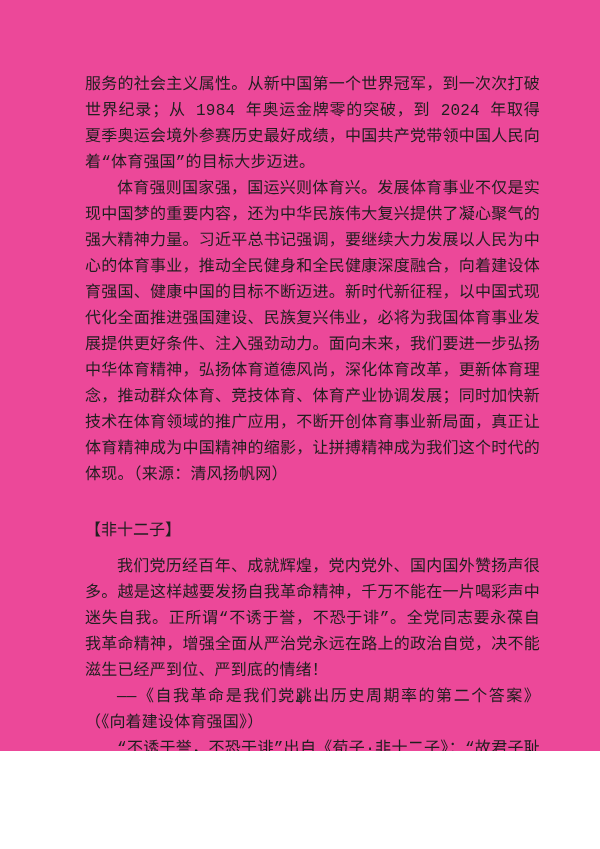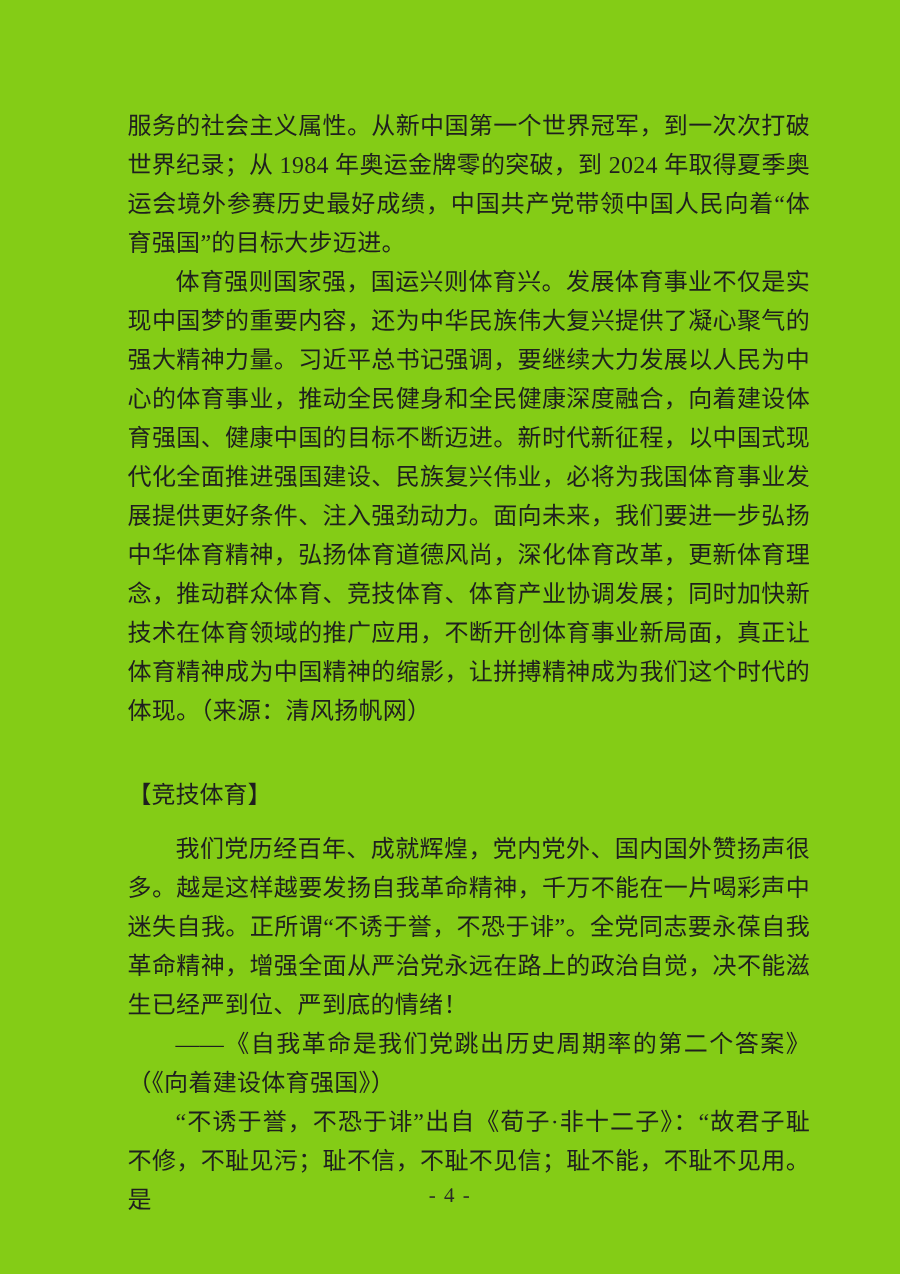--- a/index.html
+++ b/index.html
@@ -3,24 +3,24 @@
 <meta charset="utf-8">
 <style>
   html, body {
     margin: 0;
     padding: 0;
     background: #ffffff;
   }
   .page {
     position: relative;
     width: 600px;
-    height: 849px;
-    background: #84cc16;
+    height: 751px;
+    background: #ec4899;
     overflow: hidden;
-    font-family: Liberation Serif, serif;
+    font-family: Liberation Mono, monospace;
     color: #1f1f1f;
   }
   .content {
     position: absolute;
     left: 85px;
     top: 72px;
     width: 455px;
   }
   .para {
     margin: 0;
@@ -67,21 +67,21 @@
 </head>
 <body>
 
 <div class="page">
   <div class="content">
 
     <p class="para">服务的社会主义属性。从新中国第一个世界冠军，到一次次打破世界纪录；从 1984 年奥运金牌零的突破，到 2024 年取得夏季奥运会境外参赛历史最好成绩，中国共产党带领中国人民向着“体育强国”的目标大步迈进。</p>
 
     <p class="para indent">体育强则国家强，国运兴则体育兴。发展体育事业不仅是实现中国梦的重要内容，还为中华民族伟大复兴提供了凝心聚气的强大精神力量。习近平总书记强调，要继续大力发展以人民为中心的体育事业，推动全民健身和全民健康深度融合，向着建设体育强国、健康中国的目标不断迈进。新时代新征程，以中国式现代化全面推进强国建设、民族复兴伟业，必将为我国体育事业发展提供更好条件、注入强劲动力。面向未来，我们要进一步弘扬中华体育精神，弘扬体育道德风尚，深化体育改革，更新体育理念，推动群众体育、竞技体育、体育产业协调发展；同时加快新技术在体育领域的推广应用，不断开创体育事业新局面，真正让体育精神成为中国精神的缩影，让拼搏精神成为我们这个时代的体现。（来源：清风扬帆网）</p>
 
-    <div class="section-label">【竞技体育】</div>
+    <div class="section-label">【非十二子】</div>
 
 
     <p class="para indent essay-first">我们党历经百年、成就辉煌，党内党外、国内国外赞扬声很多。越是这样越要发扬自我革命精神，千万不能在一片喝彩声中迷失自我。正所谓“不诱于誉，不恐于诽”。全党同志要永葆自我革命精神，增强全面从严治党永远在路上的政治自觉，决不能滋生已经严到位、严到底的情绪！</p>
 
     <p class="para indent">——《自我革命是我们党跳出历史周期率的第二个答案》（《向着建设体育强国》）</p>
 
     <p class="para indent">“不诱于誉，不恐于诽”出自《荀子·非十二子》：“故君子耻不修，不耻见污；耻不信，不耻不见信；耻不能，不耻不见用。是</p>
 
   </div>
 

